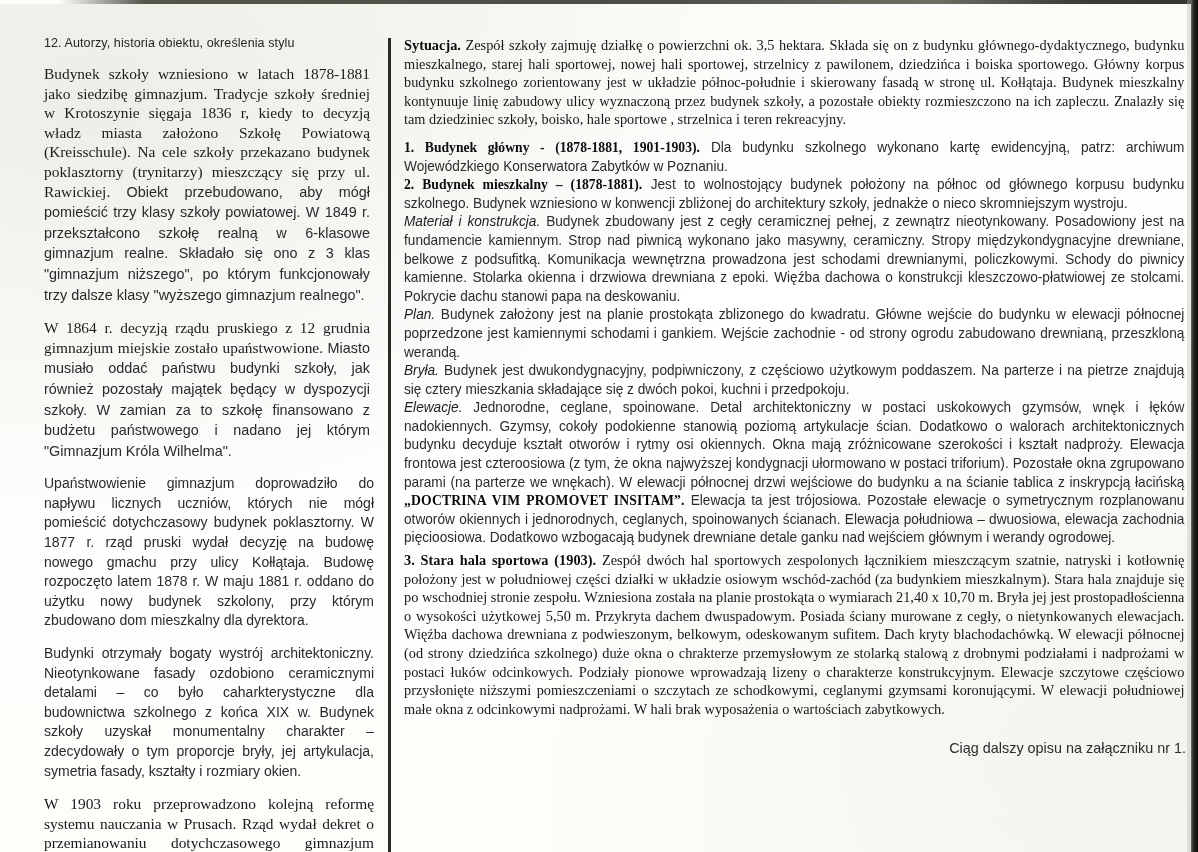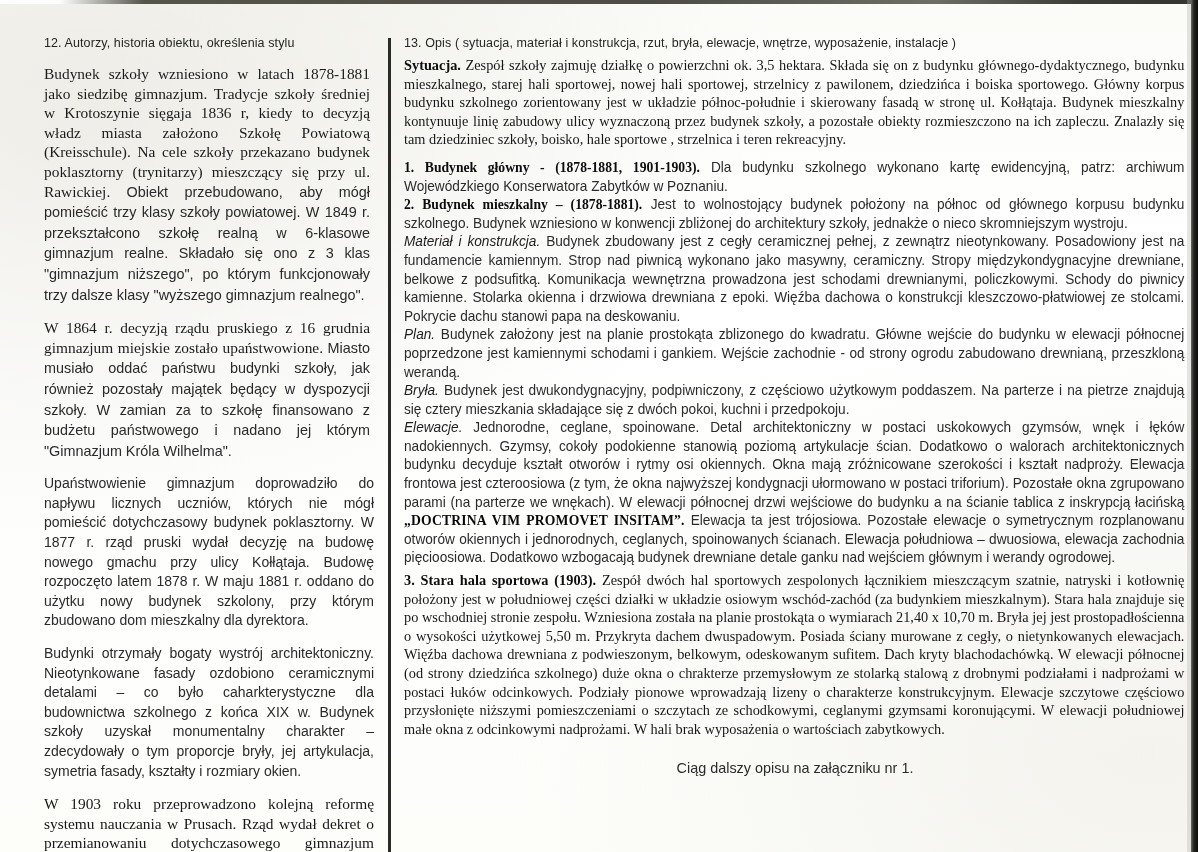--- a/index.html
+++ b/index.html
@@ -110,21 +110,21 @@
   }
   .p-mixed .sans-run {
     font-family: "Liberation Sans", "DejaVu Sans", sans-serif;
     font-size: 14.4px;
     color: #2a2a2c;
   }
 
   .footnote {
     font-family: "Liberation Sans", "DejaVu Sans", sans-serif;
     font-size: 14.4px;
-    text-align: center;
+    text-align: right;
     color: #2a2a2c;
   }
   .footnote-right { margin-top: 22px; }
 
   
   .r-block {
     text-align: justify;
     text-justify: inter-word;
     margin: 0;
     font-size: 15px;
@@ -178,35 +178,34 @@
   <div class="col-left">
 
     <div class="section-head">12. Autorzy, historia obiektu, określenia stylu</div>
 
     <p class="p-mixed">
       <span>Budynek szkoły wzniesiono w latach 1878-1881 jako siedzibę gimnazjum. Tradycje szkoły średniej w Krotoszynie sięgaja 1836 r, kiedy to decyzją władz miasta założono Szkołę Powiatową (Kreisschule). Na cele szkoły przekazano budynek poklasztorny (trynitarzy) mieszczący się przy ul. Rawickiej.</span>
       <span class="sans-run">Obiekt przebudowano, aby mógł pomieścić trzy klasy szkoły powiatowej. W 1849 r. przekształcono szkołę realną w 6-klasowe gimnazjum realne. Składało się ono z 3 klas "gimnazjum niższego", po którym funkcjonowały trzy dalsze klasy "wyższego gimnazjum realnego".</span>
     </p>
 
     <p class="p-mixed">
-      <span>W 1864 r. decyzją rządu pruskiego z 16 grudnia gimnazjum miejskie zostało upaństwowione.</span>
+      <span>W 1864 r. decyzją rządu pruskiego z 12 grudnia gimnazjum miejskie zostało upaństwowione.</span>
       <span class="sans-run">Miasto musiało oddać państwu budynki szkoły, jak również pozostały majątek będący w dyspozycji szkoły. W zamian za to szkołę finansowano z budżetu państwowego i nadano jej którym "Gimnazjum Króla Wilhelma".</span>
     </p>
 
     <p class="p-sans">Upaństwowienie gimnazjum doprowadziło do napływu licznych uczniów, których nie mógł pomieścić dotychczasowy budynek poklasztorny. W 1877 r. rząd pruski wydał decyzję na budowę nowego gmachu przy ulicy Kołłątaja. Budowę rozpoczęto latem 1878 r. W maju 1881 r. oddano do użytku nowy budynek szkolony, przy którym zbudowano dom mieszkalny dla dyrektora.</p>
 
     <p class="p-sans">Budynki otrzymały bogaty wystrój architektoniczny. Nieotynkowane fasady ozdobiono ceramicznymi detalami – co było caharkterystyczne dla budownictwa szkolnego z końca XIX w. Budynek szkoły uzyskał monumentalny charakter – zdecydowały o tym proporcje bryły, jej artykulacja, symetria fasady, kształty i rozmiary okien.</p>
 
     <p class="p-serif">W 1903 roku przeprowadzono kolejną reformę systemu nauczania w Prusach. Rząd wydał dekret o przemianowaniu dotychczasowego gimnazjum klasycznego na gimnazjum zreformowane typu frankfurckiego z dołączeniem klas szkoły realnej.</p>
 
   </div>
 
   <div class="col-right">
 
-    <div class="section-head">13. Opis ( sytuacja, materiał i konstrukcja, rzut, bryła, elewacje, wnętrze, wyposażenie, instalacje )</div>
 
     <p class="r-block r-serif">
       <span class="lead-b">Sytuacja.</span><span> Zespół szkoły zajmuję działkę o powierzchni ok. 3,5 hektara. Składa się on z budynku głównego-dydaktycznego, budynku mieszkalnego, starej hali sportowej, nowej hali sportowej, strzelnicy z pawilonem, dziedzińca i boiska sportowego. Główny korpus budynku szkolnego zorientowany jest w układzie północ-południe i skierowany fasadą w stronę ul. Kołłątaja. Budynek mieszkalny kontynuuje linię zabudowy ulicy wyznaczoną przez budynek szkoły, a pozostałe obiekty rozmieszczono na ich zapleczu. Znalazły się tam dziedziniec szkoły, boisko, hale sportowe , strzelnica i teren rekreacyjny.</span>
     </p>
 
     <p class="r-block r-sans" style="margin-top:9px;">
       <span class="lead-b">1. Budynek główny - (1878-1881, 1901-1903).</span><span> Dla budynku szkolnego wykonano kartę ewidencyjną, patrz: archiwum Wojewódzkiego Konserwatora Zabytków w Poznaniu.</span>
     </p>
 
     <p class="r-block r-sans">

